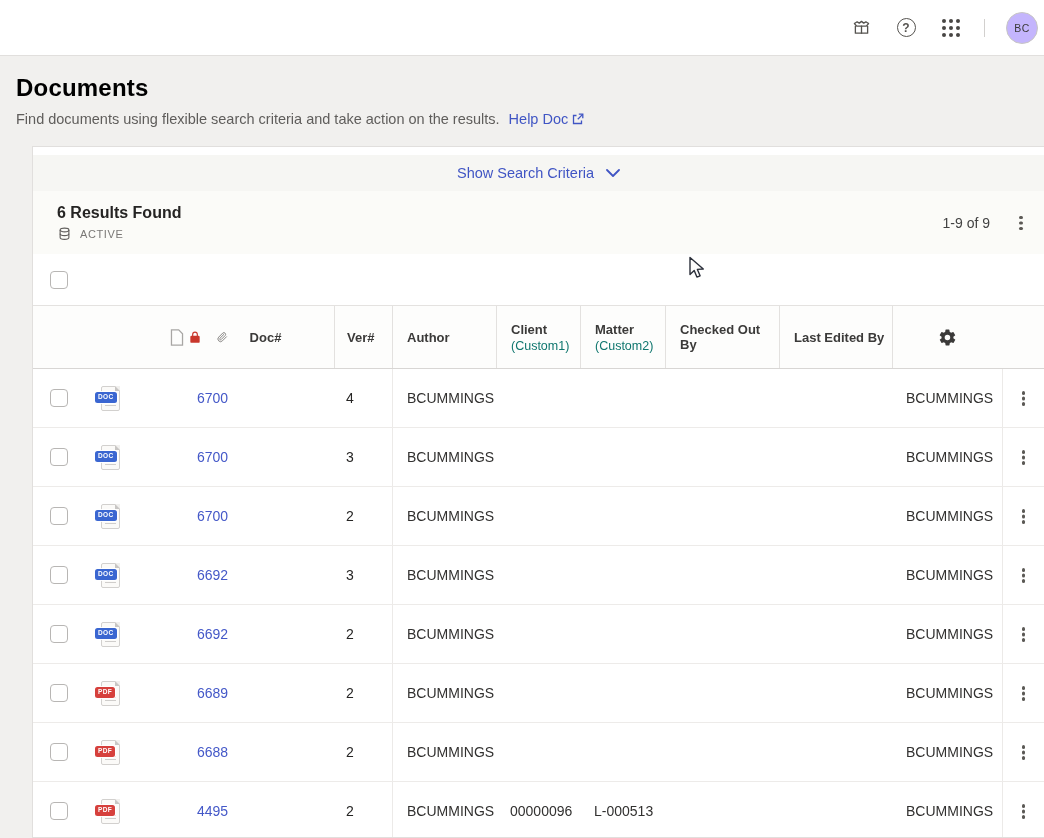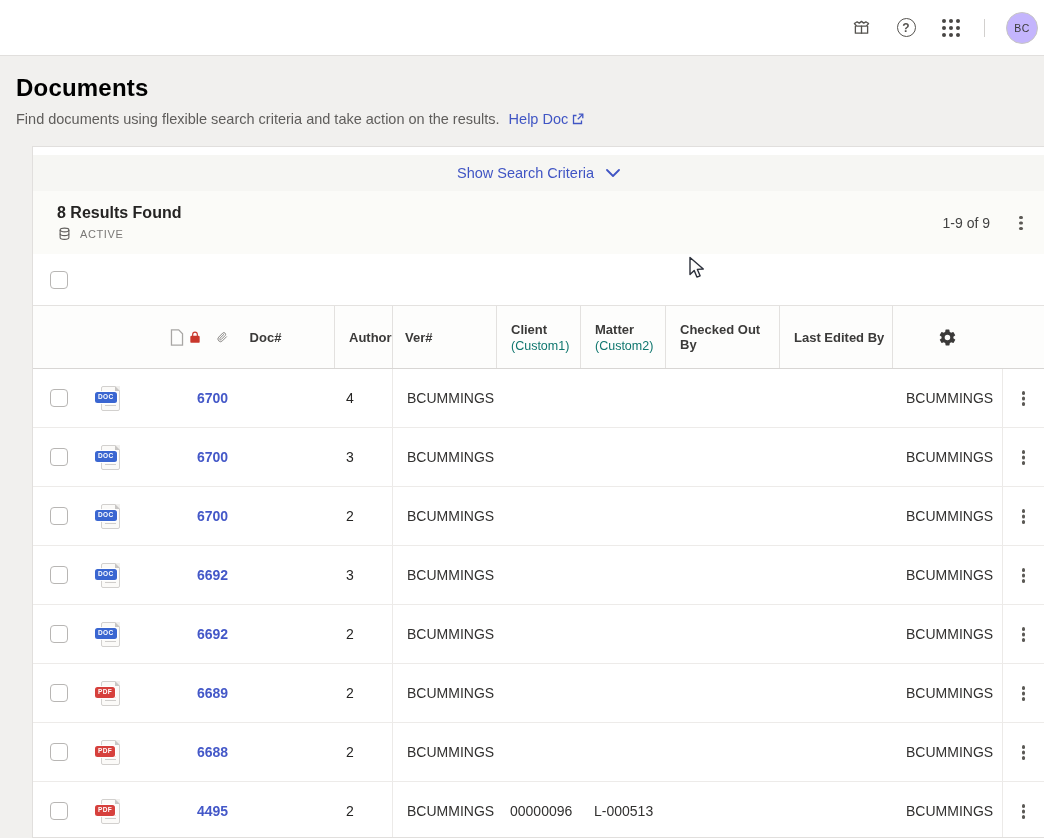--- a/index.html
+++ b/index.html
@@ -80,21 +80,21 @@
   .gear-btn { cursor:pointer; display:flex; }
 
   .trow { height:59px; border-bottom:1px solid #edebe9; background:#fff; }
   .td { display:flex; align-items:center; padding-left:14px; font-size:14px; color:#323130; }
   .td.bl { border-left:1px solid #eceae8; }
   .td-check { padding-left:17px; }
   .td-icon { padding-left:14px; }
   .td-doc { padding-left:60px; }
   .td-ver { padding-left:12px; color:#252423; }
   .td-kebab { justify-content:center; padding-left:0; }
-  .doc-link { color:#4458c8; text-decoration:none; cursor:pointer;font-weight:bold; }
+  .doc-link { color:#4458c8; text-decoration:none; cursor:pointer; }
 
   
   .file-icon { position:relative; width:26px; height:29px; }
   .file-page { position:absolute; right:1px; top:2px; width:19px; height:25px;
     background:#fbfaf8; border:1px solid #d2d0ce; border-radius:2px; }
   .file-page::before { content:''; position:absolute; top:-1px; right:-1px;
     border-style:solid; border-width:0 5px 5px 0; border-color:#f1f0ee #f1f0ee #c8c6c4 #c8c6c4; }
   .file-page::after { content:''; position:absolute; left:3px; right:3px; bottom:3px; height:8px;
     background:repeating-linear-gradient(#cfcdcb 0 1px, transparent 1px 3px); }
   .file-badge { position:absolute; left:0; top:8px; z-index:2; color:#fff;
@@ -150,21 +150,21 @@
     <span class="search-toggle">
       <span>Show Search Criteria</span>
       <svg width="14" height="9" viewBox="0 0 14 9" fill="none" stroke="#4055c4" stroke-width="1.8" stroke-linecap="round" stroke-linejoin="round">
         <path d="M1 1l6 6 6-6"></path>
       </svg>
     </span>
   </div>
 
   <div class="results-header">
     <div class="results-left">
-      <span class="results-count">8 Results Found</span>
+      <span class="results-count">6 Results Found</span>
       <span class="results-scope">
         <svg width="15" height="16" viewBox="0 0 24 24" fill="none" stroke="#605e5c" stroke-width="1.8">
           <ellipse cx="12" cy="5.5" rx="7" ry="3"></ellipse>
           <path d="M5 5.5v6c0 1.7 3.1 3 7 3s7-1.3 7-3v-6"></path>
           <path d="M5 11.5v6c0 1.7 3.1 3 7 3s7-1.3 7-3v-6"></path>
         </svg>
         <span class="scope-label">ACTIVE</span>
       </span>
     </div>
     <div class="spacer"></div>
@@ -190,22 +190,22 @@
           <path d="M12 2.5a5 5 0 0 0-5 5V10H6a2 2 0 0 0-2 2v8a2 2 0 0 0 2 2h12a2 2 0 0 0 2-2v-8a2 2 0 0 0-2-2h-1V7.5a5 5 0 0 0-5-5zm-3 7.5V7.5a3 3 0 0 1 6 0V10H9z"></path>
         </svg>
       </span>
       <span class="hdr-icon" style="margin-left:14px">
         <svg width="12" height="14" viewBox="0 0 24 24" fill="none" stroke="#8a8886" stroke-width="2" stroke-linecap="round">
           <path d="M21 11.5l-8.2 8.2a5.2 5.2 0 0 1-7.4-7.4L13.6 4a3.5 3.5 0 0 1 4.9 4.9l-8.2 8.2a1.75 1.75 0 0 1-2.5-2.5L15.5 7"></path>
         </svg>
       </span>
       <span class="doc-label">Doc#</span>
     </div>
+    <div class="th th-ver bl">Ver#</div>
     <div class="th bl">Author</div>
-    <div class="th th-ver bl">Ver#</div>
     <div class="th bl">
       <span>Client</span>
       <span class="th-sub">(Custom1)</span>
     </div>
     <div class="th bl">
       <span>Matter</span>
       <span class="th-sub">(Custom2)</span>
     </div>
     <div class="th bl">Checked Out By</div>
     <div class="th bl">Last Edited By</div>

